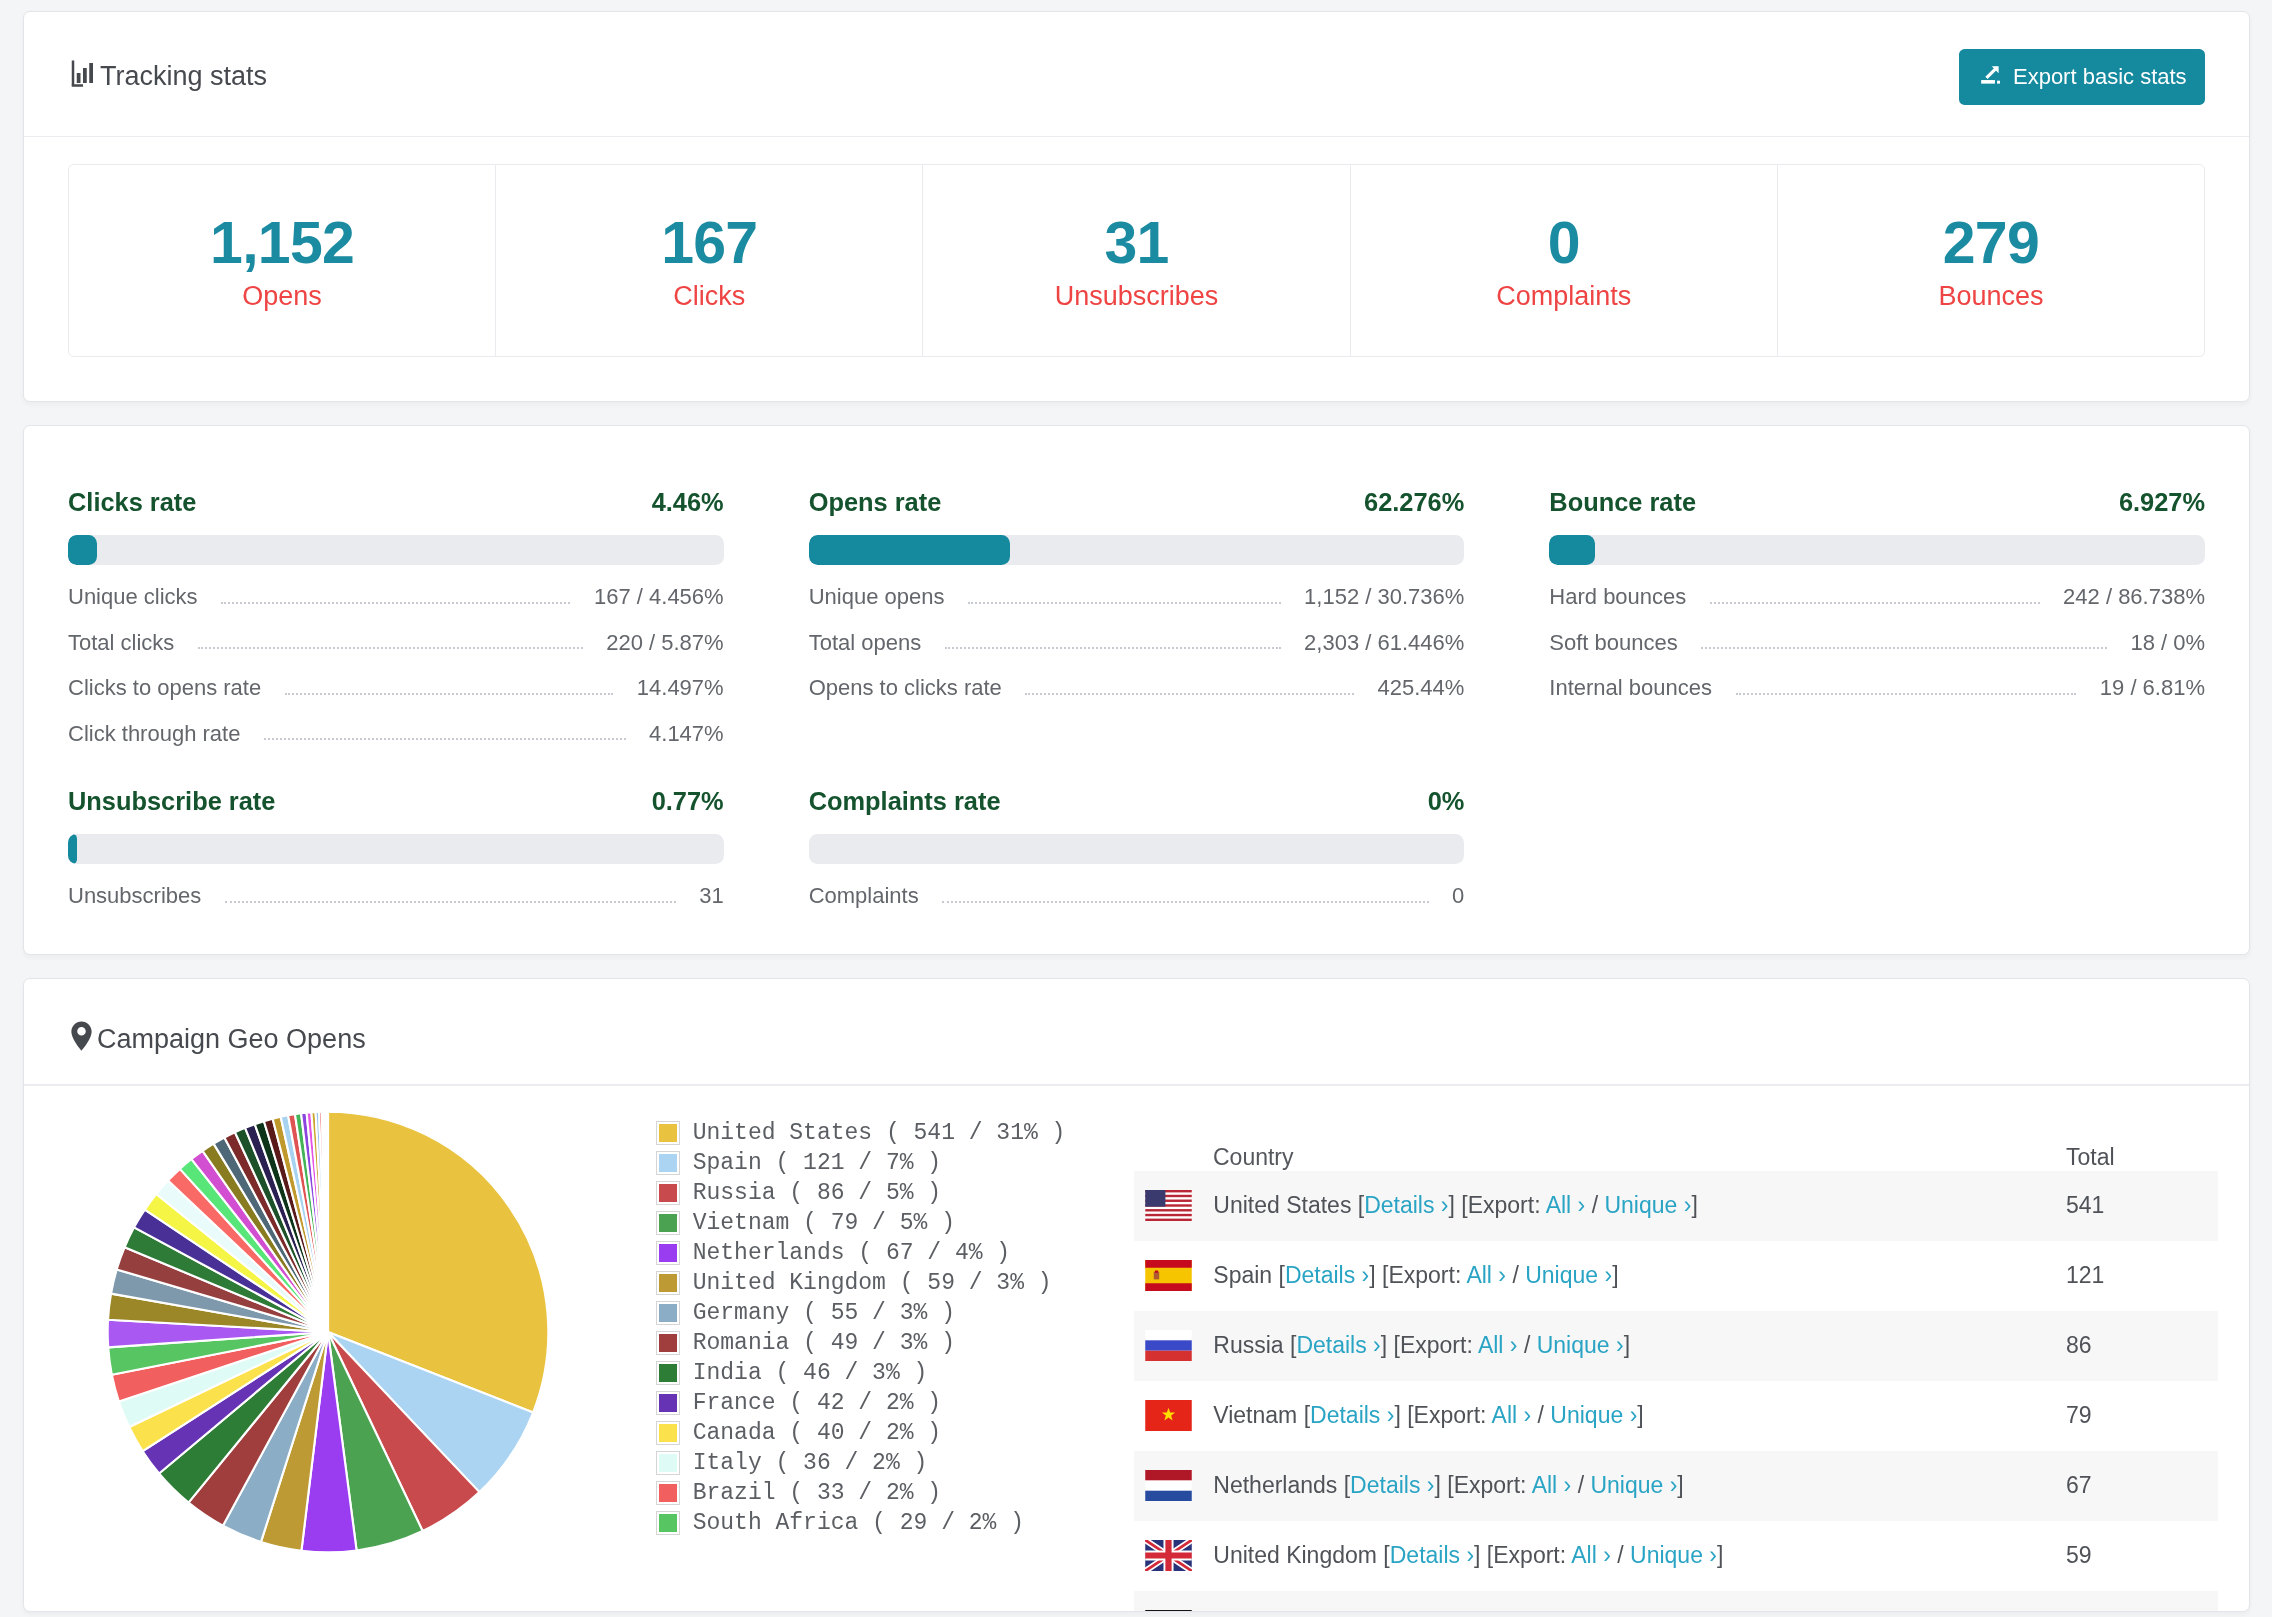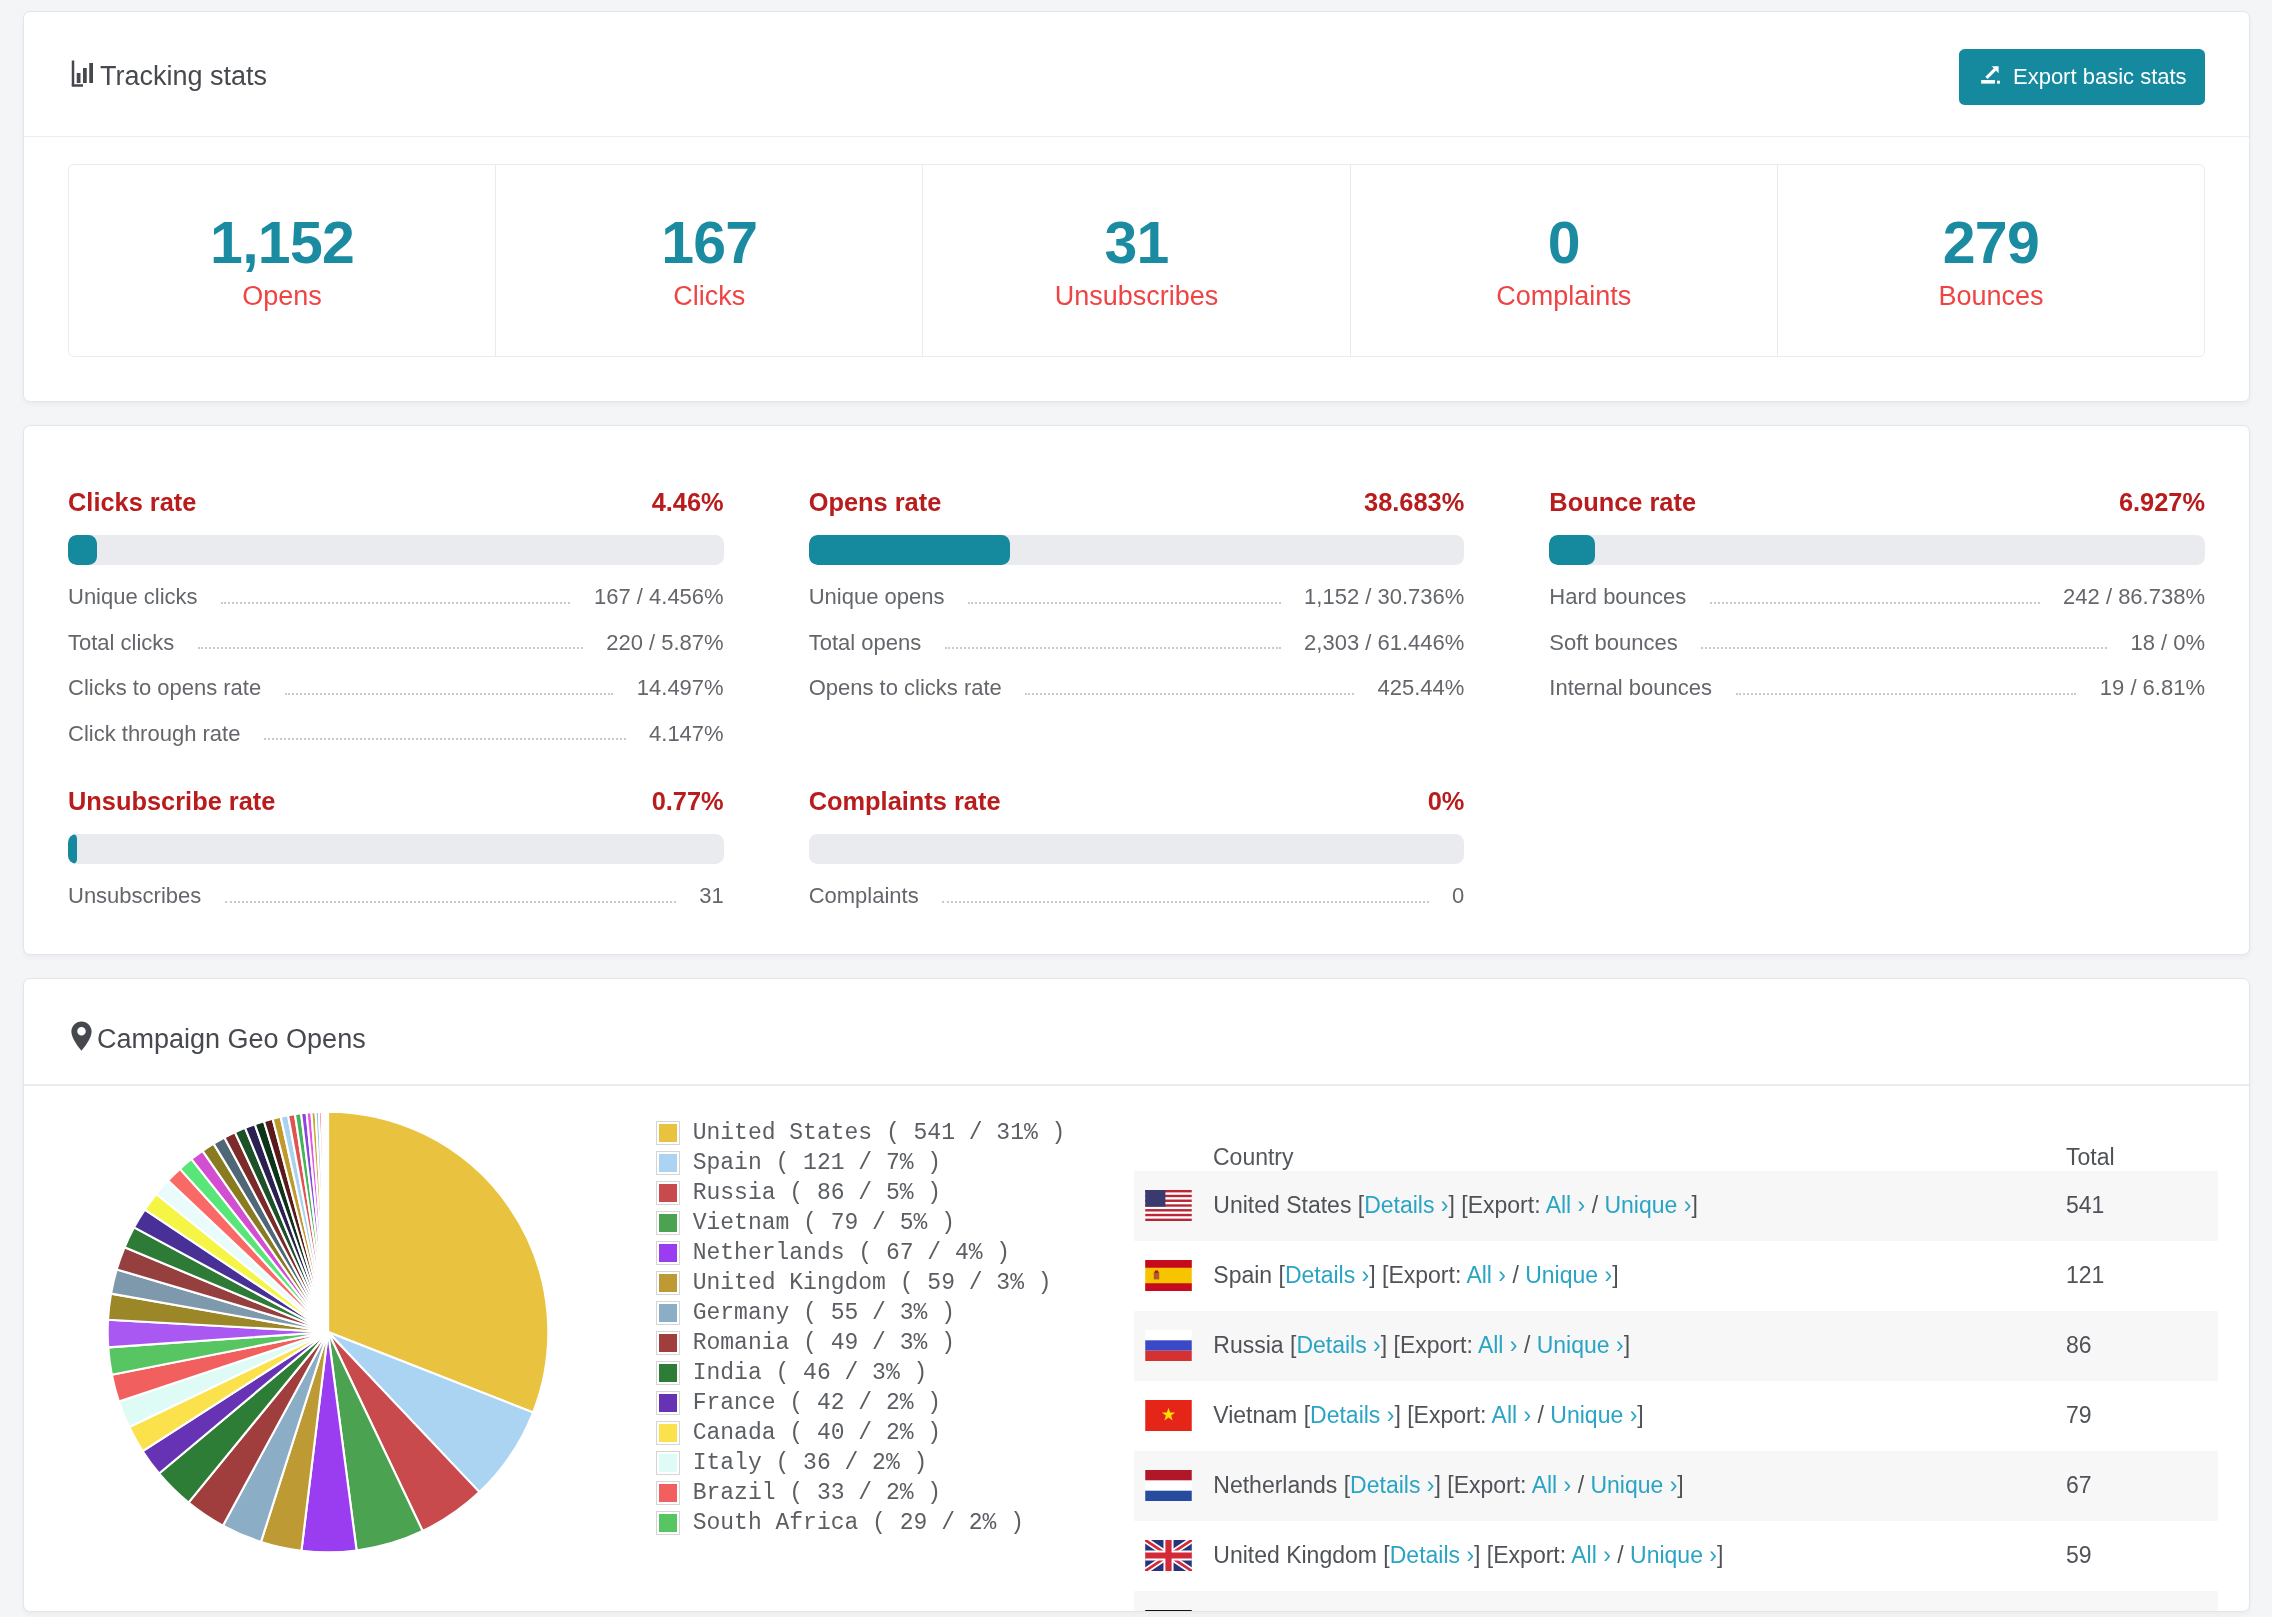--- a/index.html
+++ b/index.html
@@ -37,21 +37,21 @@
   .stat-cell {
     flex: 1; display: flex; flex-direction: column; align-items: center; justify-content: center;
   }
   .stat-cell + .stat-cell { border-left: 1.4px solid #e9ebee; }
   .stat-value { font-size: 59px; line-height: 68px; font-weight: 700; color: #1b8ba1; letter-spacing: -0.7px; }
   .stat-label { font-size: 27px; color: #ef4444; margin-top: 4.2px; }
   
   .rates-card { padding: 62px 44px 45px 44px; }
   .rates-grid { display: grid; grid-template-columns: repeat(3, 1fr); column-gap: 85px; row-gap: 40px; }
   .rate-head { display: flex; justify-content: space-between; align-items: baseline; }
-  .rate-title, .rate-value { font-size: 25.4px; font-weight: 700; color: #b91c1c; }
+  .rate-title, .rate-value { font-size: 25.4px; font-weight: 700; color: #14532d; }
   .bar-track {
     margin-top: 18.4px; height: 30px; border-radius: 8.5px; background: #e9ebef; overflow: hidden;
     position: relative;
   }
   .bar-fill { height: 100%; border-radius: 8.5px; background: var(--accent); }
   .leader-row { display: flex; align-items: flex-end; margin-top: 18.4px; font-size: 22px; color: #63666b; line-height: 27px; gap: 15px; }
   .leader-dots { flex: 1; border-bottom: 2.1px dotted #c7cad0; margin: 0 8.5px 6.4px 8.5px; min-width: 28px; }
   .leader-value { white-space: nowrap; }
   
   .geo-card { height: 634px; margin-bottom: 0; }
@@ -165,21 +165,21 @@
           </div>
           <div class="leader-row">
             <span class="leader-label">Click through rate</span>
             <span class="leader-dots"></span>
             <span class="leader-value">4.147%</span>
           </div>
         </div>
         <div class="rate-block">
           <div class="rate-head">
             <span class="rate-title">Opens rate</span>
-            <span class="rate-value">38.683%</span>
+            <span class="rate-value">62.276%</span>
           </div>
           <div class="bar-track">
             <div class="bar-fill" style="width: 30.736%; min-width: 8.5px;"></div>
           </div>
           <div class="leader-row">
             <span class="leader-label">Unique opens</span>
             <span class="leader-dots"></span>
             <span class="leader-value">1,152 / 30.736%</span>
           </div>
           <div class="leader-row">

